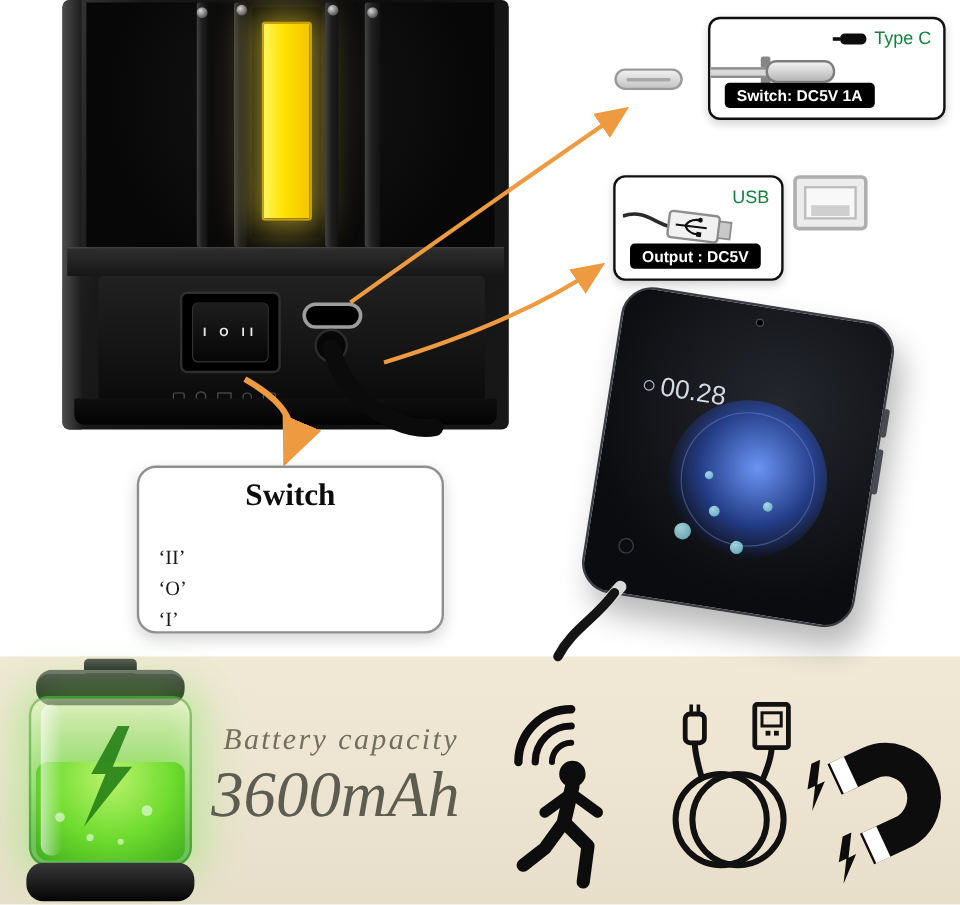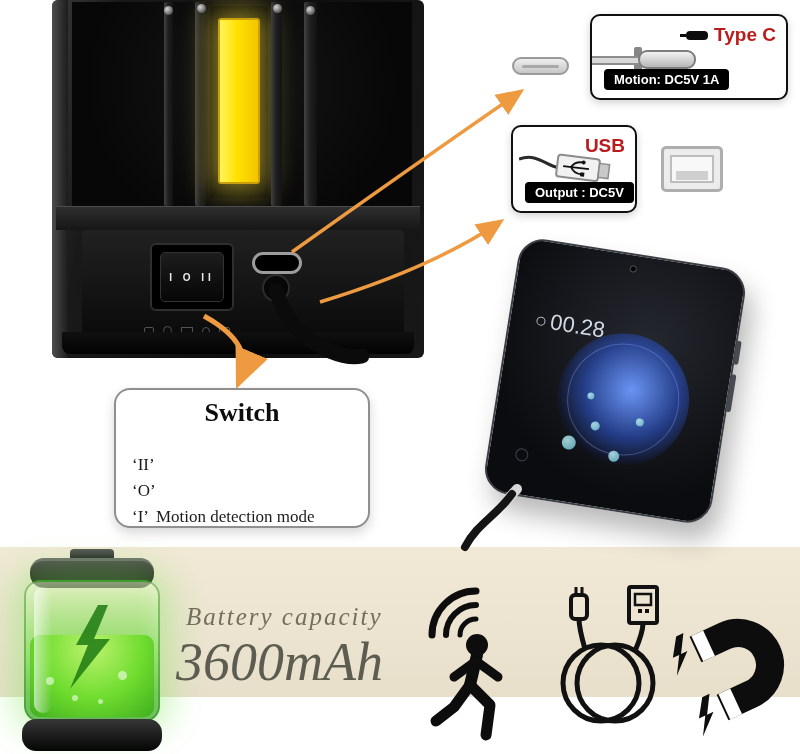--- a/index.html
+++ b/index.html
@@ -39,24 +39,24 @@
   .cert .c1{width:10px;height:8px;border-radius:2px;}
   .cert .c2{width:9px;height:9px;border-radius:50%;}
   .cert .c3{width:12px;height:8px;}
   .cert .c4{width:8px;height:8px;border-radius:50%;}
   .cert .c5{width:11px;height:8px;border-radius:2px;}
 
   
   .box{position:absolute;background:#fff;border:2.5px solid #101010;border-radius:10px;
        box-shadow:0 3px 8px rgba(0,0,0,.18);z-index:7;}
   .box-typec{left:590px;top:14px;width:198px;height:86px;}
-  .box-usb{left:511px;top:125px;width:126px;height:88px;}
+  .box-usb{left:511px;top:146px;width:142px;height:88px;}
   .box .abs{position:absolute;}
   .box-titlerow{right:10px;top:8px;display:flex;gap:6px;align-items:center;}
-  .box-title{font-weight:bold;font-size:19px;color:#b91c1c;}
+  .box-title{font-weight:normal;font-size:15px;color:#15803d;}
   .tc-icon{display:block;width:22px;height:9px;background:#0d0d0d;border-radius:4px;position:relative;}
   .tc-icon::before{content:"";position:absolute;left:-6px;top:3px;width:6px;height:3px;background:#0d0d0d;}
   .black-label{position:absolute;background:#000;color:#fff;font-weight:bold;font-size:13px;
                border-radius:4px;padding:3px 10px;white-space:nowrap;}
   .tc-cable{left:0;top:40px;width:50px;height:9px;border-top:2px solid #8d8d8d;border-bottom:2px solid #8d8d8d;background:#d8d8d8;}
   .tc-plug-il{left:46px;top:34px;width:58px;height:19px;border:2px solid #7d7d7d;border-radius:9px;
               background:linear-gradient(#f2f2f2,#b7b7b7);}
   .tc-collar{left:42px;top:31px;width:8px;height:25px;background:#868686;border-radius:2px;}
   .tc-plug-out{position:absolute;left:512px;top:57px;width:57px;height:18px;border:2px solid #9a9a9a;border-radius:9px;
                background:linear-gradient(#efefef,#c6c6c6);z-index:7;}
@@ -86,21 +86,21 @@
   
   .switch-box{position:absolute;left:114px;top:388px;width:256px;height:140px;background:#fff;
               border:2px solid #8f8f8f;border-radius:16px;box-shadow:0 5px 12px rgba(0,0,0,.16);z-index:7;
               font-family:"Liberation Serif",serif;}
   .switch-title{text-align:center;font-weight:bold;font-size:26px;color:#0d0d0d;margin-top:8px;}
   .switch-lines{margin:24px 0 0 16px;}
   .switch-line{font-size:17px;color:#1b1b1b;line-height:26px;display:flex;gap:7px;}
   .switch-key{white-space:pre;}
 
   
-  .banner{position:absolute;left:0;top:547px;width:800px;height:150px;
+  .banner{position:absolute;left:0;top:547px;width:800px;height:207px;
           background:linear-gradient(180deg,#f1e9d6,#e8dfcb);z-index:2;}
   .banner .abs{position:absolute;}
   .battery{left:22px;top:2px;width:140px;height:202px;}
   .bat-term{left:48px;top:0;width:44px;height:13px;background:linear-gradient(#5a5a5a,#161616);border-radius:4px;}
   .bat-captop{left:8px;top:9px;width:124px;height:30px;background:linear-gradient(#4e4e4e,#101010);border-radius:14px;border-top:3px solid #6e6e6e;}
   .bat-glass{left:2px;top:31px;width:136px;height:142px;border-radius:16px;
              background:linear-gradient(180deg,rgba(205,245,165,.5),rgba(115,215,70,.85) 55%,rgba(60,170,40,.95));
              border:2px solid rgba(70,150,50,.5);
              box-shadow:0 0 36px 8px rgba(120,230,80,.45), inset 0 0 20px rgba(255,255,255,.35);}
   .bat-liquid{left:8px;top:86px;width:124px;height:82px;border-radius:10px;
@@ -190,21 +190,21 @@
 
   <div class="tc-plug-out"></div>
   <div class="box box-typec">
     <div class="abs box-titlerow">
       <span class="tc-icon"></span>
       <span class="box-title">Type C</span>
     </div>
     <div class="abs tc-collar"></div>
     <div class="abs tc-cable"></div>
     <div class="abs tc-plug-il"></div>
-    <div class="black-label" style="left:12px;bottom:8px;">Motion: DC5V 1A</div>
+    <div class="black-label" style="left:12px;bottom:8px;">Switch: DC5V 1A</div>
   </div>
 
   <div class="box box-usb">
     <div class="abs box-titlerow">
       <span class="box-title">USB</span>
     </div>
     <svg class="abs" style="left:6px;top:22px;" width="110" height="36" viewBox="0 0 110 36">
       <path d="M0,10 C18,4 26,16 40,19" fill="none" stroke="#2a2a2a" stroke-width="3"></path>
       <g transform="rotate(7 60 19)">
         <rect x="38" y="8" width="42" height="22" rx="3" fill="#f1f1f1" stroke="#8c8c8c" stroke-width="2"></rect>
@@ -225,21 +225,20 @@
     <div class="switch-title">Switch</div>
     <div class="switch-lines">
       <div class="switch-line">
         <span class="switch-key">‘II’</span>
       </div>
       <div class="switch-line">
         <span class="switch-key">‘O’</span>
       </div>
       <div class="switch-line">
         <span class="switch-key">‘I’</span>
-        <span>Motion detection mode</span>
       </div>
     </div>
   </div>
 
   <div class="banner">
 
     <div class="abs battery">
       <div class="abs bat-term"></div>
       <div class="abs bat-captop"></div>
       <div class="abs bat-glass"></div>

